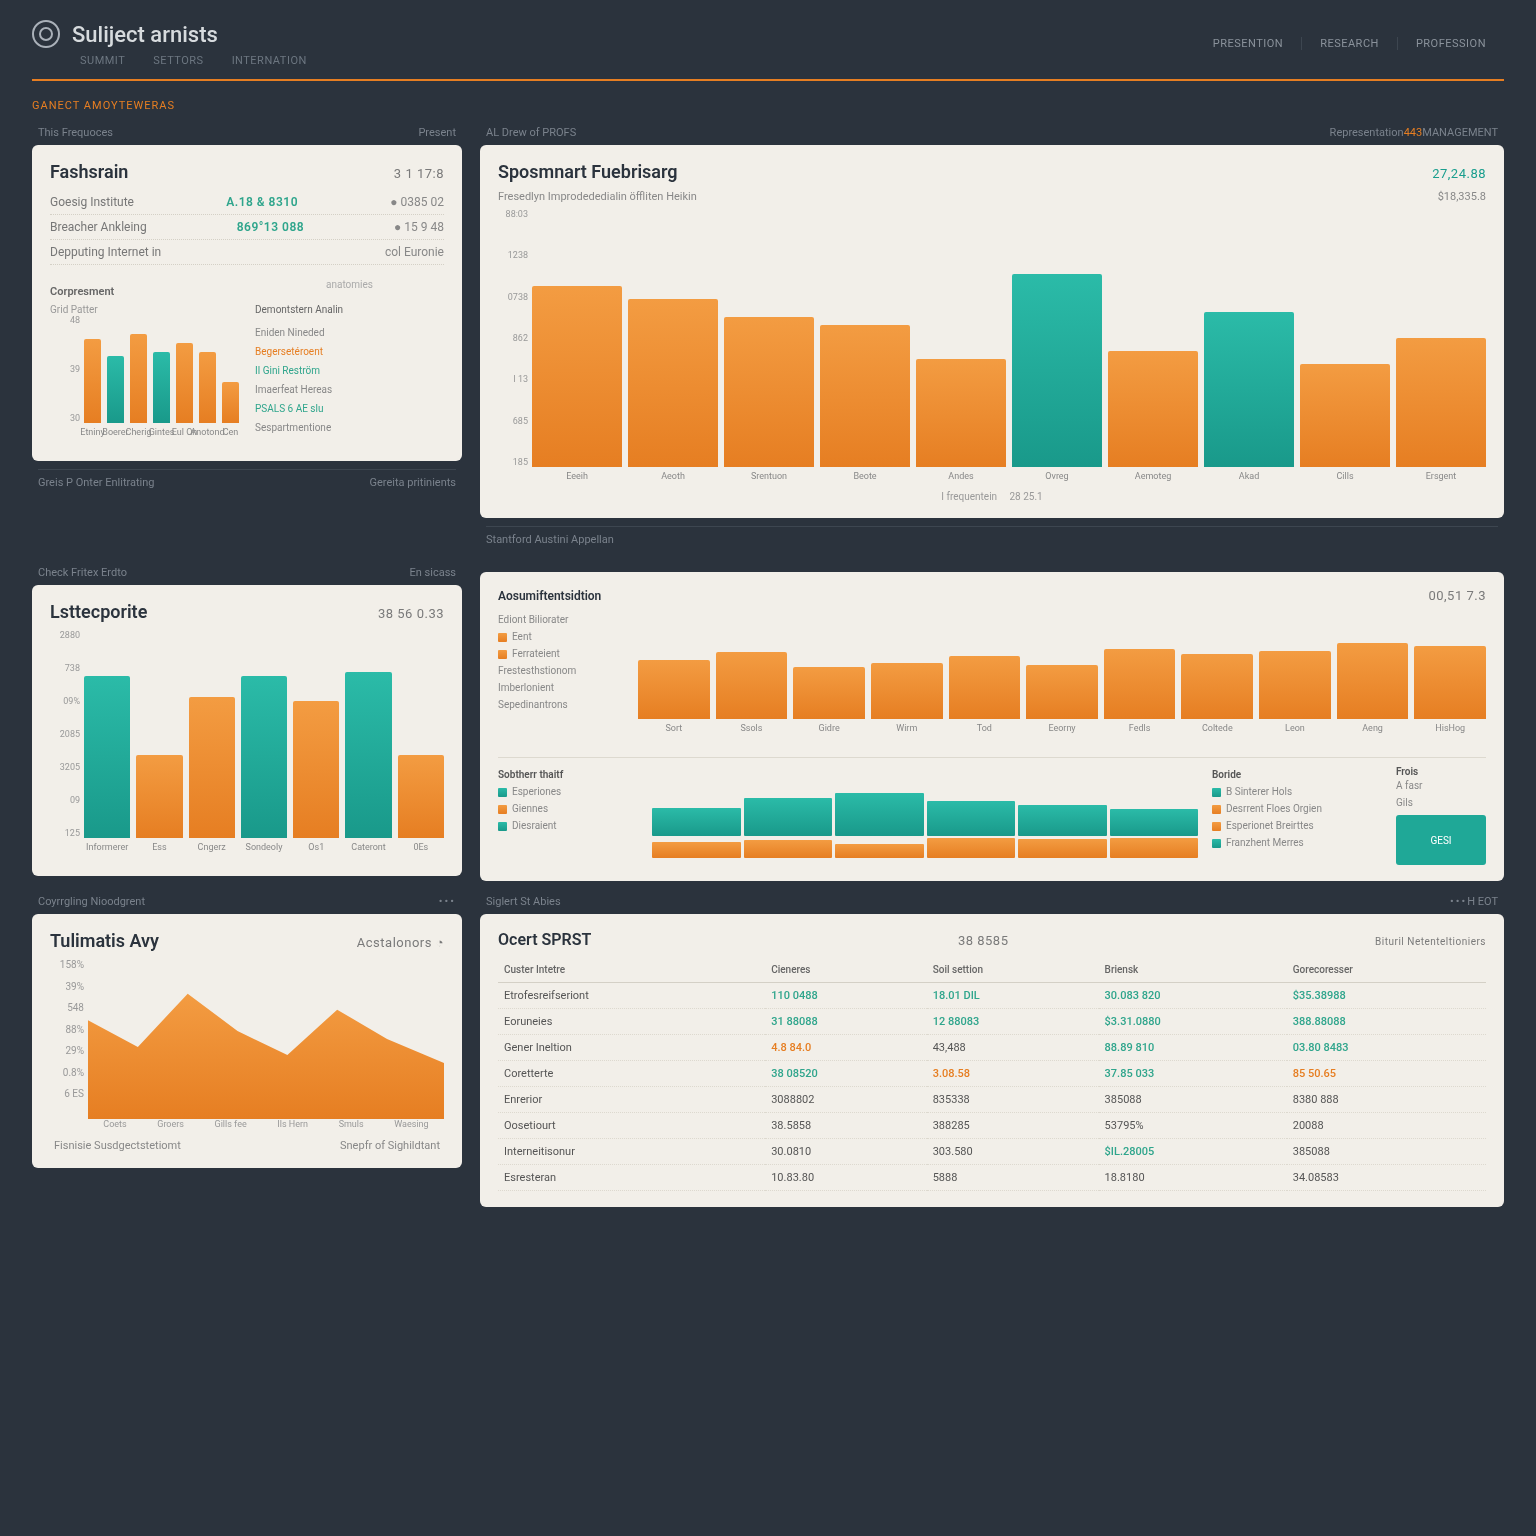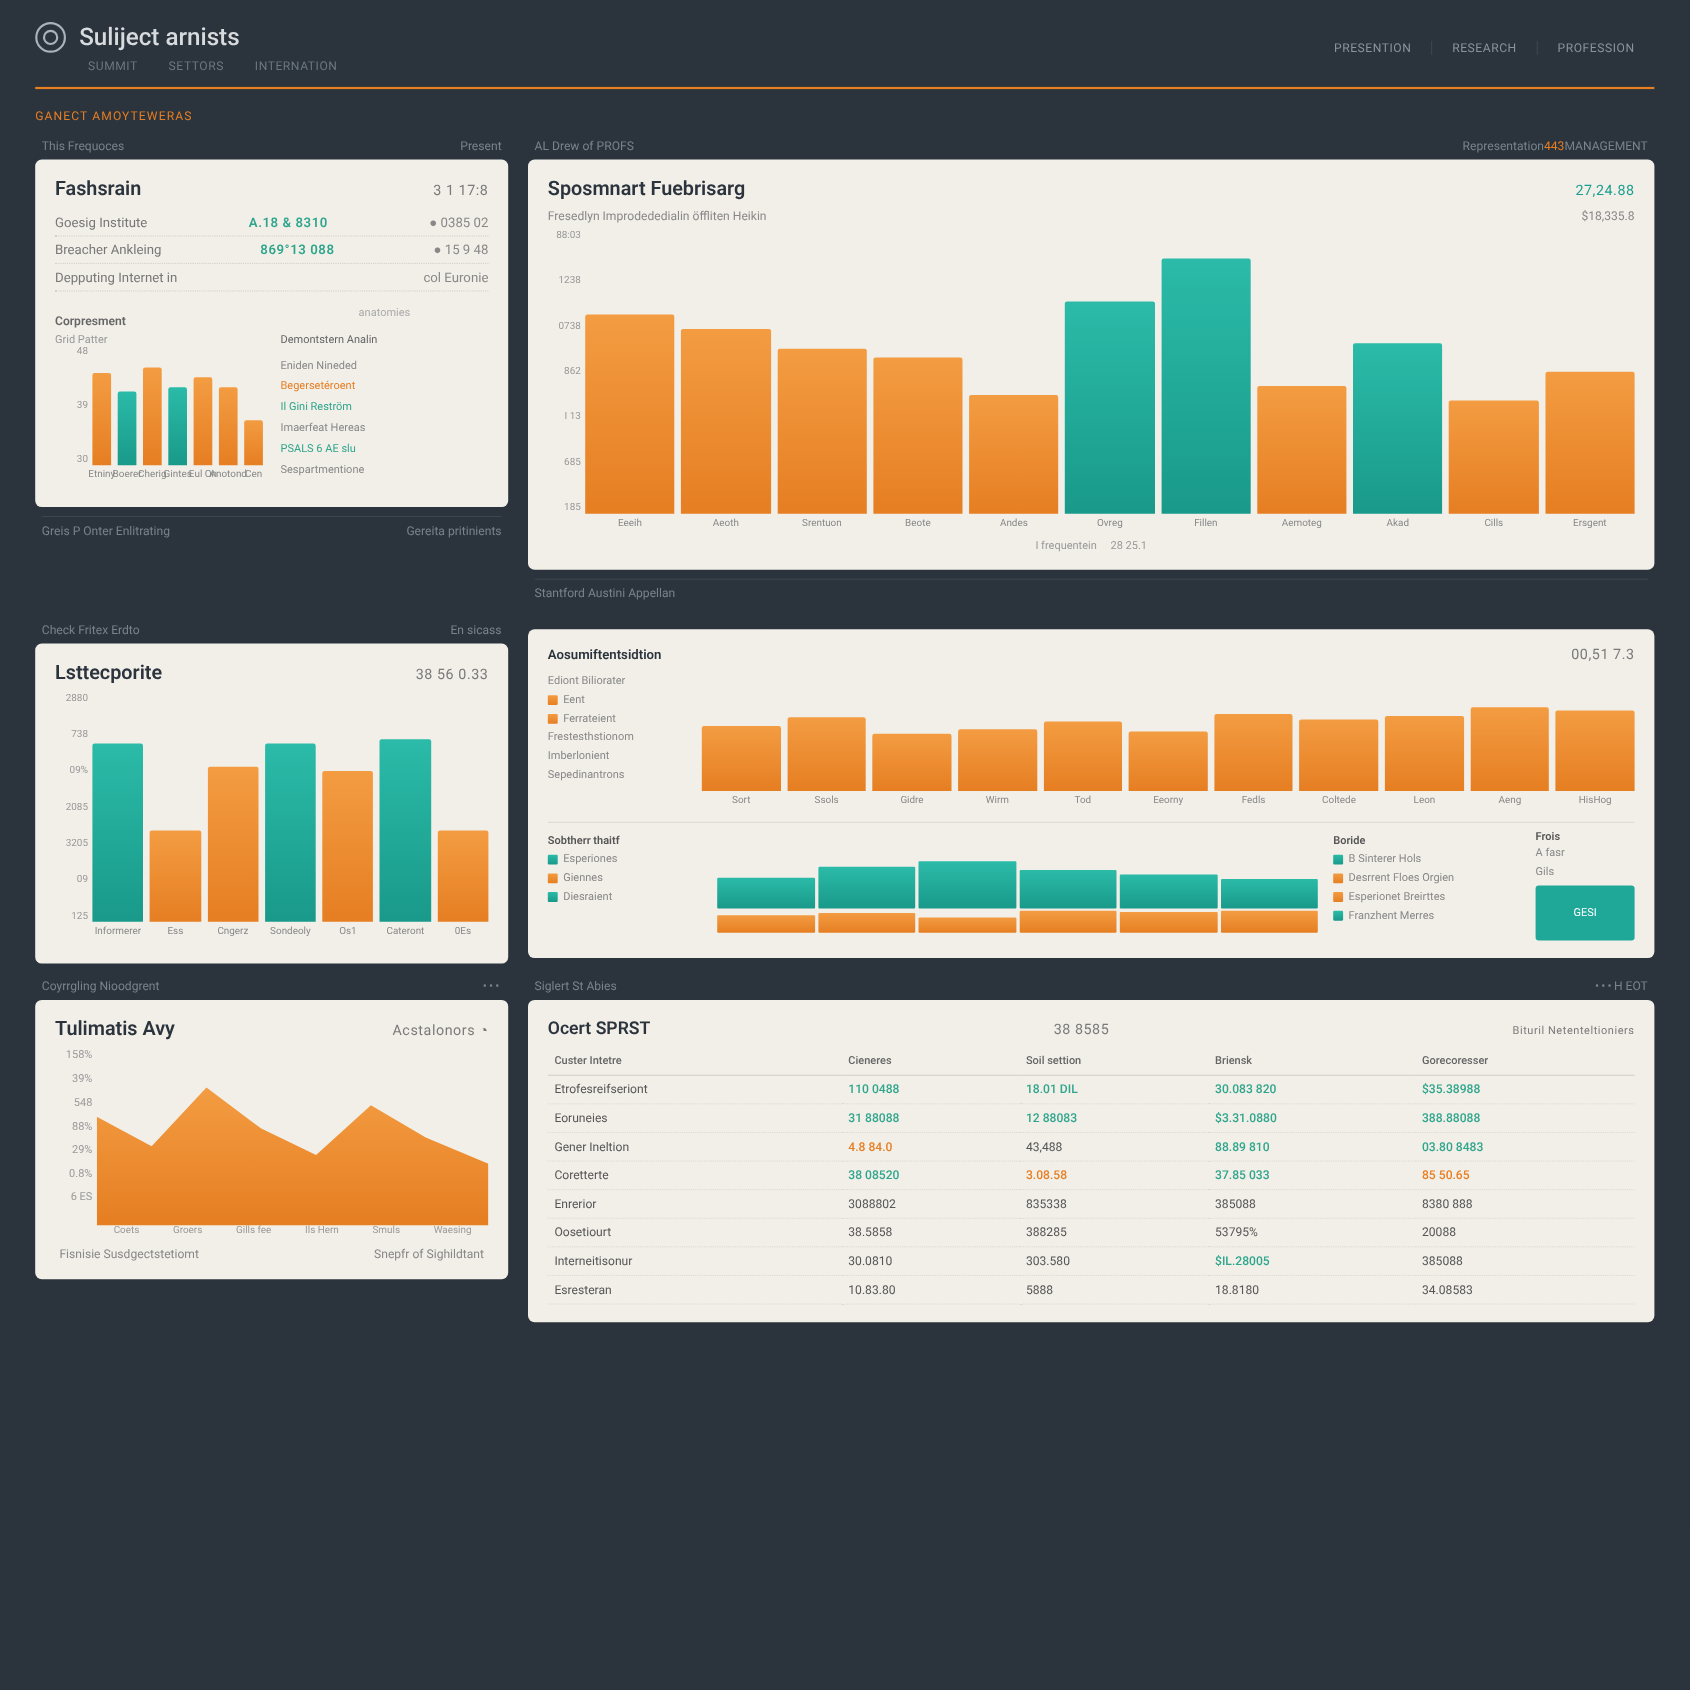--- a/index.html
+++ b/index.html
@@ -206,23 +206,20 @@
             </div>
           <div class="bar g-or" style="height:55%">
               <span>Beote</span>
             </div>
           <div class="bar g-or" style="height:42%">
               <span>Andes</span>
             </div>
           <div class="bar g-tl" style="height:75%">
               <span>Ovreg</span>
             </div>
-          <div class="bar g-tl" style="height:90%">
-              <span>Fillen</span>
-            </div>
           <div class="bar g-or" style="height:45%">
               <span>Aemoteg</span>
             </div>
           <div class="bar g-tl" style="height:60%">
               <span>Akad</span>
             </div>
           <div class="bar g-or" style="height:40%">
               <span>Cills</span>
             </div>
           <div class="bar g-or" style="height:50%">
@@ -332,21 +329,21 @@
                 <span>Leon</span>
               </div>
             <div class="bar g-or" style="height:70%">
                 <span>Aeng</span>
               </div>
             <div class="bar g-or" style="height:68%">
                 <span>HisHog</span>
               </div>
           </div>
         </div>
-        <div style="border-top:1px solid #ddd9cf;margin-top:6px;padding-top:8px">
+        <div style="border-top:1px solid #ddd9cf;margin-top:16px;padding-top:8px">
           <div class="panel3">
             <div class="mini-legend">
               <div style="color:#555;font-weight:600">Sobtherr thaitf</div>
               <div><span class="sw g-tl"></span><span>Esperiones</span></div>
               <div><span class="sw g-or"></span><span>Giennes</span></div>
               <div><span class="sw g-tl"></span><span>Diesraient</span></div>
             </div>
             <div>
               <div class="mini-chart">
                 <div class="mb g-tl" style="height:40%"></div>

